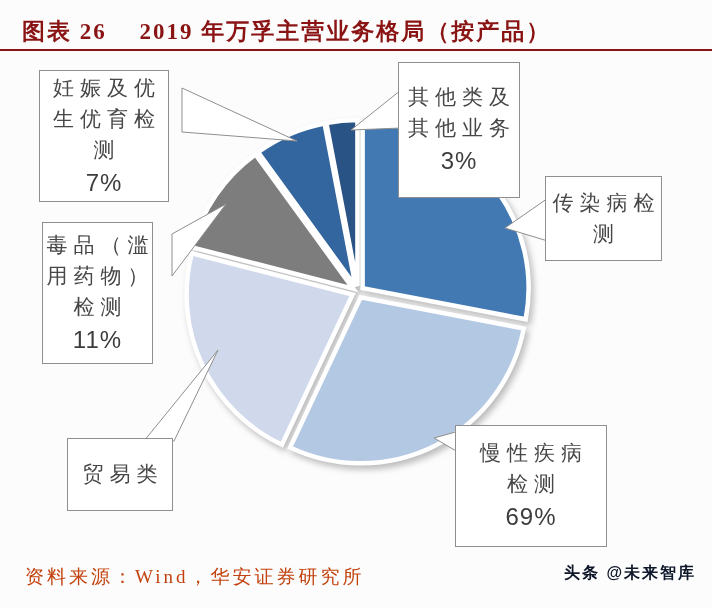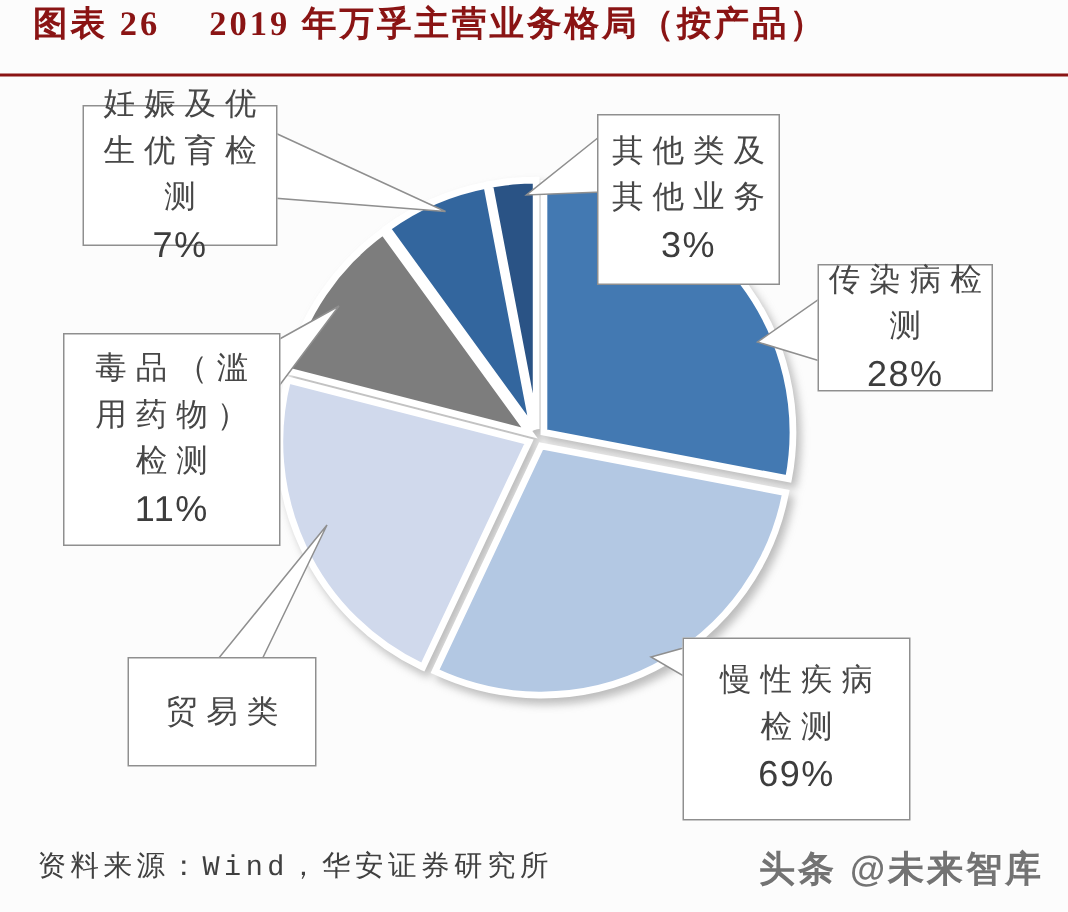--- a/index.html
+++ b/index.html
@@ -3,21 +3,21 @@
 <meta charset="utf-8">
 <style>
   html,body{margin:0;padding:0;}
   body{
     width:712px;height:608px;position:relative;overflow:hidden;
     background:#fcfcfc;
     font-family:"Liberation Sans",sans-serif;
   }
   #page{position:absolute;inset:0;}
   .title{
-    position:absolute;left:22px;top:0;
+    position:absolute;left:22px;top:16px;
     font-family:"Liberation Serif",serif;
     font-weight:bold;font-size:23px;letter-spacing:2px;
     color:#8a1414;white-space:nowrap;
   }
   .rule{
     position:absolute;left:0;top:49px;width:712px;height:2px;
     background:#8a1414;
   }
   #pie{position:absolute;left:0;top:0;z-index:1;}
   .co{
@@ -34,29 +34,29 @@
     word-break:break-all;line-break:anywhere;
     margin-right:-6px; 
   }
   .co-pct{
     font-family:"Liberation Sans",sans-serif;
     font-size:24px;line-height:34px;letter-spacing:1px;
     color:#3d3d3d;
   }
   .footer{
     position:absolute;left:25px;top:564px;
-    font-family:Liberation Mono, monospace;
-    font-size:19px;letter-spacing:3px;color:#404040;
+    font-family:Liberation Serif, serif;
+    font-size:19px;letter-spacing:3px;color:#c2410c;
     white-space:nowrap;z-index:2;
   }
   .watermark{
     position:absolute;right:16px;top:563px;
     font-family:"Liberation Sans",sans-serif;
-    font-weight:bold;font-size:24px;letter-spacing:2px;
-    color:#737373;white-space:nowrap;z-index:2;
+    font-weight:bold;font-size:16px;letter-spacing:2px;
+    color:#0f172a;white-space:nowrap;z-index:2;
     text-shadow:1px 1px 0 #ffffff;
   }
 </style>
 </head>
 <body>
 
 <div id="page">
 
   <div class="title" style="color: rgb(138, 20, 20);">图表 26　 2019 年万孚主营业务格局（按产品）</div>
   <div class="rule" style="background: rgb(138, 20, 20);"></div>
@@ -75,43 +75,42 @@
         <polygon points="470,428 458,452 434,438" fill="#ffffff" stroke="#8f8f8f" stroke-width="1"></polygon>
         <polygon points="144,441 174,441 218,350" fill="#ffffff" stroke="#8f8f8f" stroke-width="1"></polygon>
         <polygon points="172,234 172,276 226,204" fill="#ffffff" stroke="#8f8f8f" stroke-width="1"></polygon>
         <polygon points="182,88 182,132 297,141" fill="#ffffff" stroke="#8f8f8f" stroke-width="1"></polygon>
         <polygon points="401,90 401,128 351,130" fill="#ffffff" stroke="#8f8f8f" stroke-width="1"></polygon>
       </g>
     </svg>
 
   <div class="co" style="left:545px;top:176px;width:117px;height:85px">
     <span class="co-label">传染病检测</span>
-    <span class="co-pct">28%</span>
   </div>
 
   <div class="co" style="left:455px;top:425px;width:152px;height:122px">
     <span class="co-label">慢性疾病检测</span>
     <span class="co-pct">69%</span>
   </div>
 
-  <div class="co" style="left:85px;top:438px;width:126px;height:73px">
+  <div class="co" style="left:67px;top:438px;width:106px;height:73px">
     <span class="co-label">贸易类</span>
   </div>
 
-  <div class="co" style="left:42px;top:222px;width:145px;height:142px">
+  <div class="co" style="left:42px;top:222px;width:111px;height:142px">
     <span class="co-label">毒品（滥用药物）检测</span>
     <span class="co-pct">11%</span>
   </div>
 
-  <div class="co" style="left:55px;top:70px;width:130px;height:94px">
+  <div class="co" style="left:39px;top:70px;width:130px;height:132px">
     <span class="co-label">妊娠及优生优育检测</span>
     <span class="co-pct">7%</span>
   </div>
 
-  <div class="co" style="left:398px;top:76px;width:122px;height:114px">
+  <div class="co" style="left:398px;top:62px;width:122px;height:136px">
     <span class="co-label">其他类及其他业务</span>
     <span class="co-pct">3%</span>
   </div>
 
   <div class="footer">资料来源：Wind，华安证券研究所</div>
   <div class="watermark">头条 @未来智库</div>
 
 </div>
 
 </body></html>

